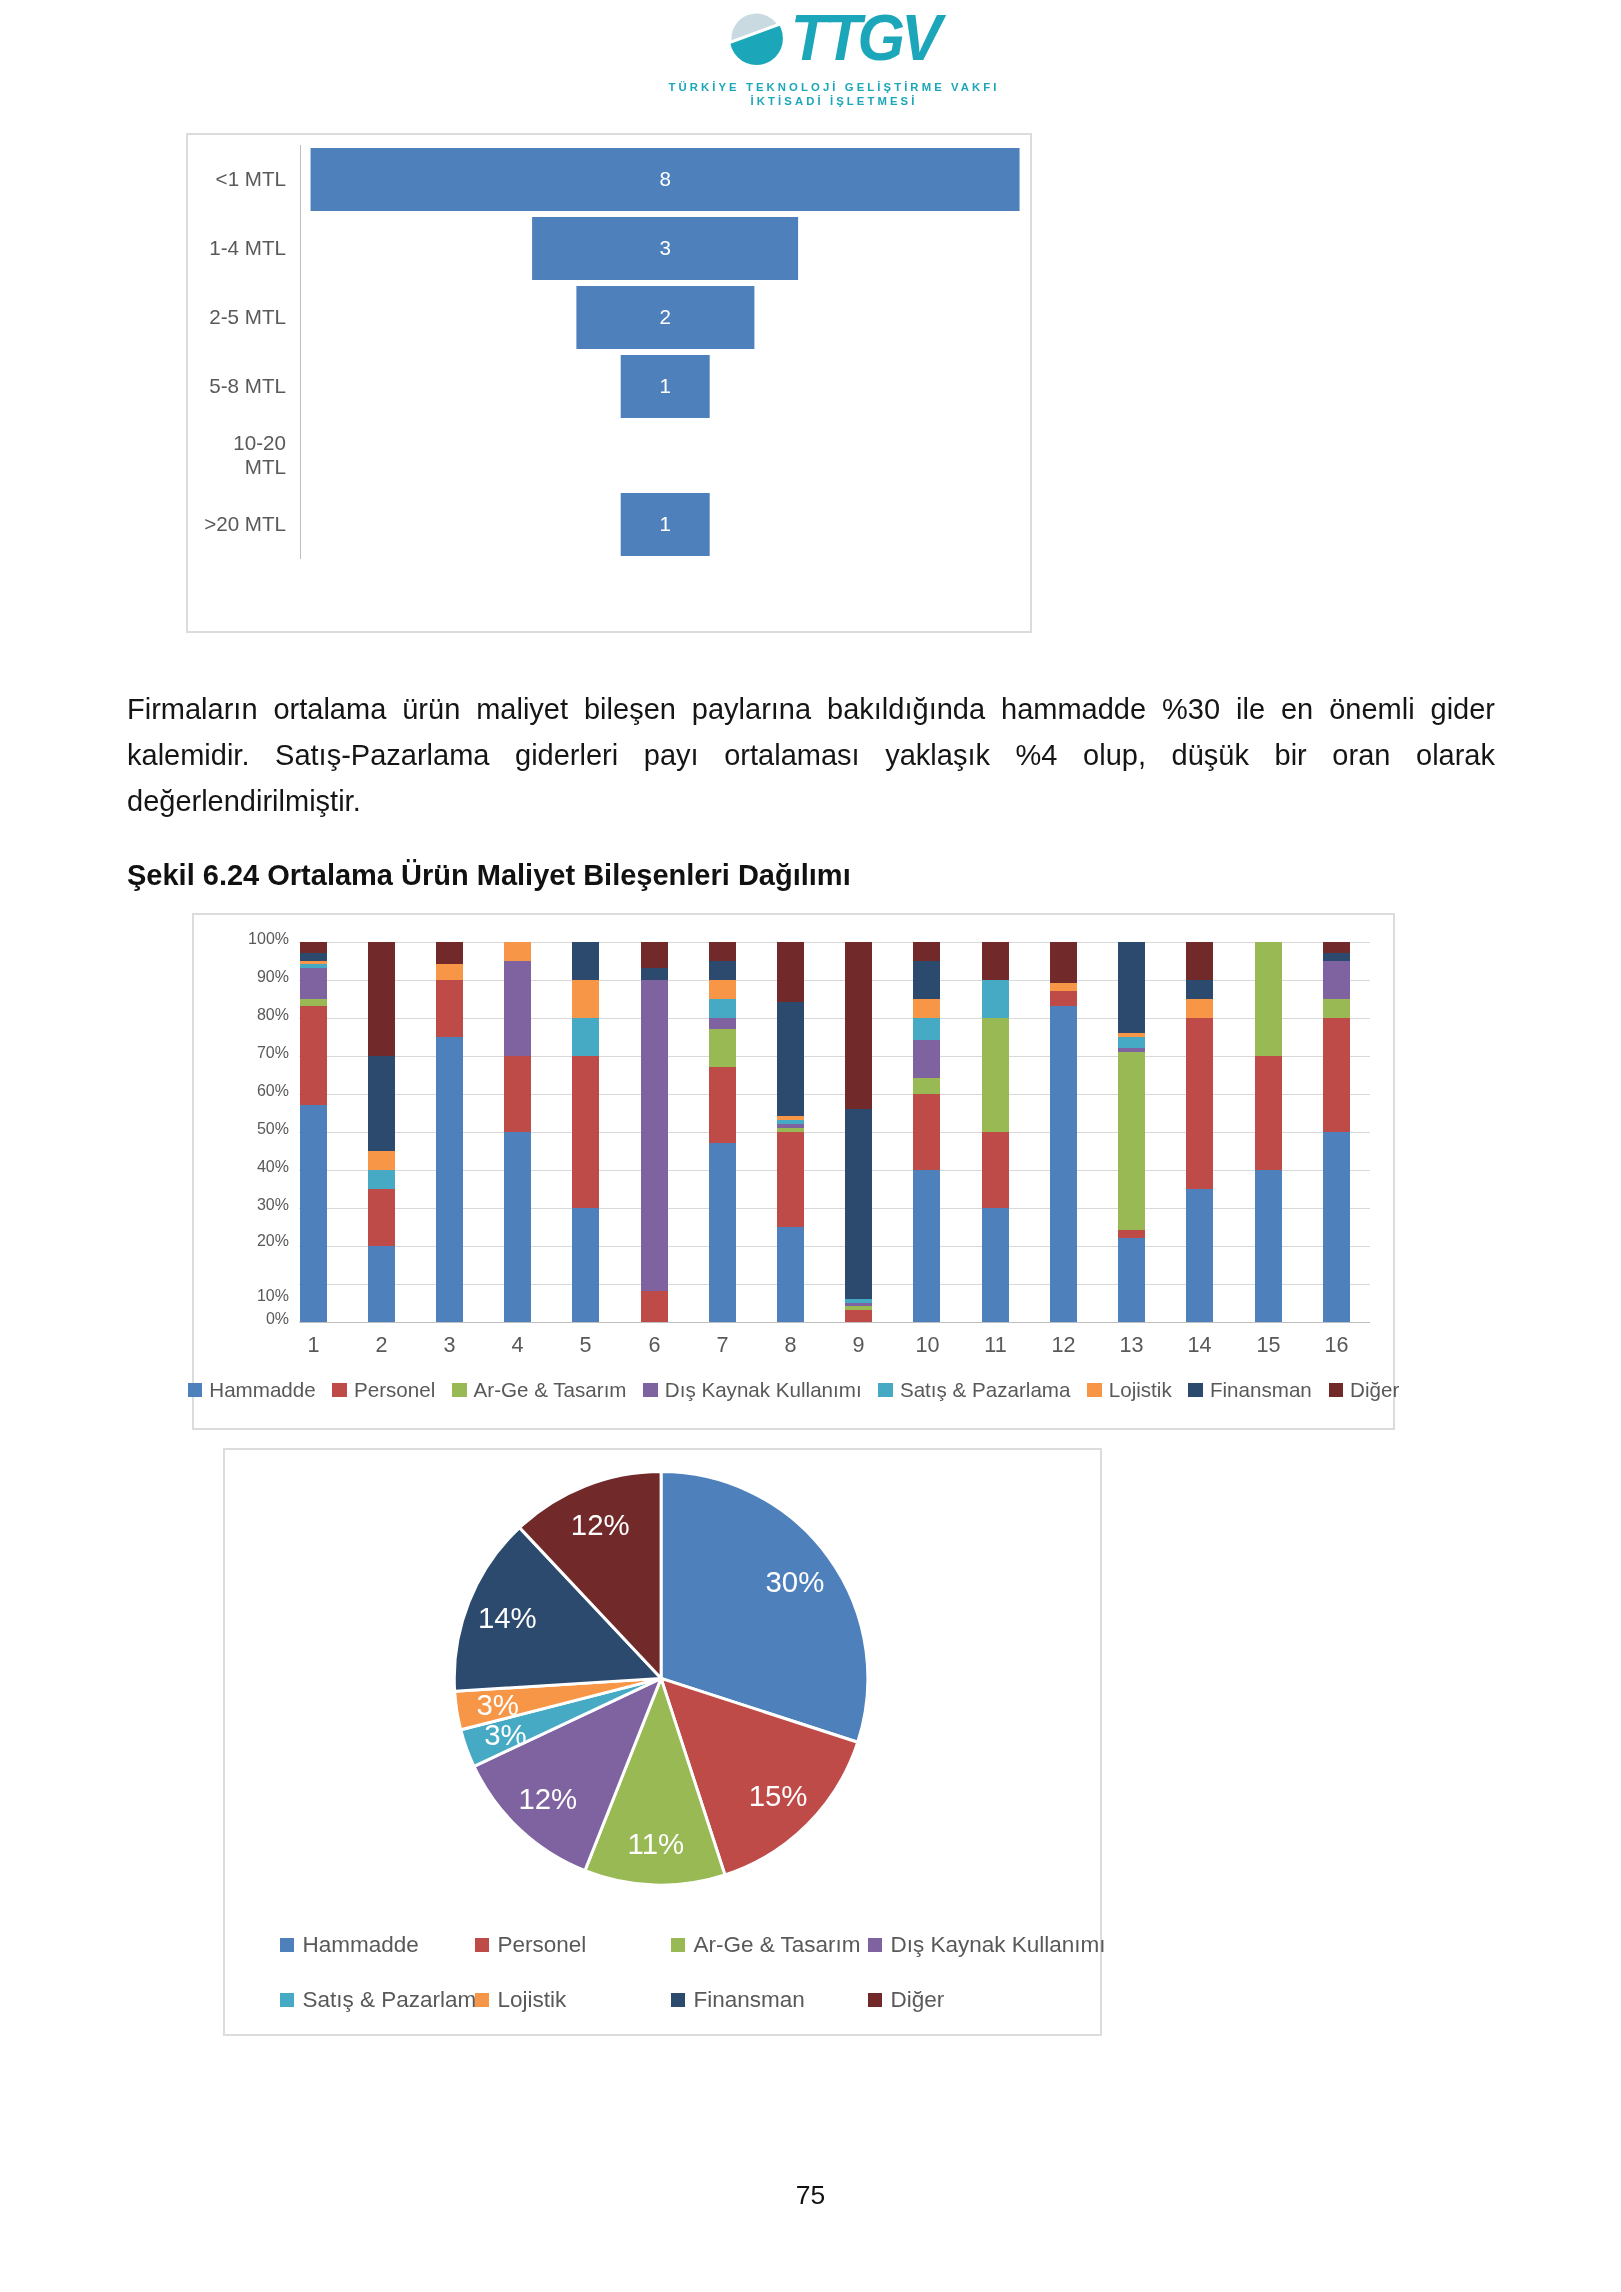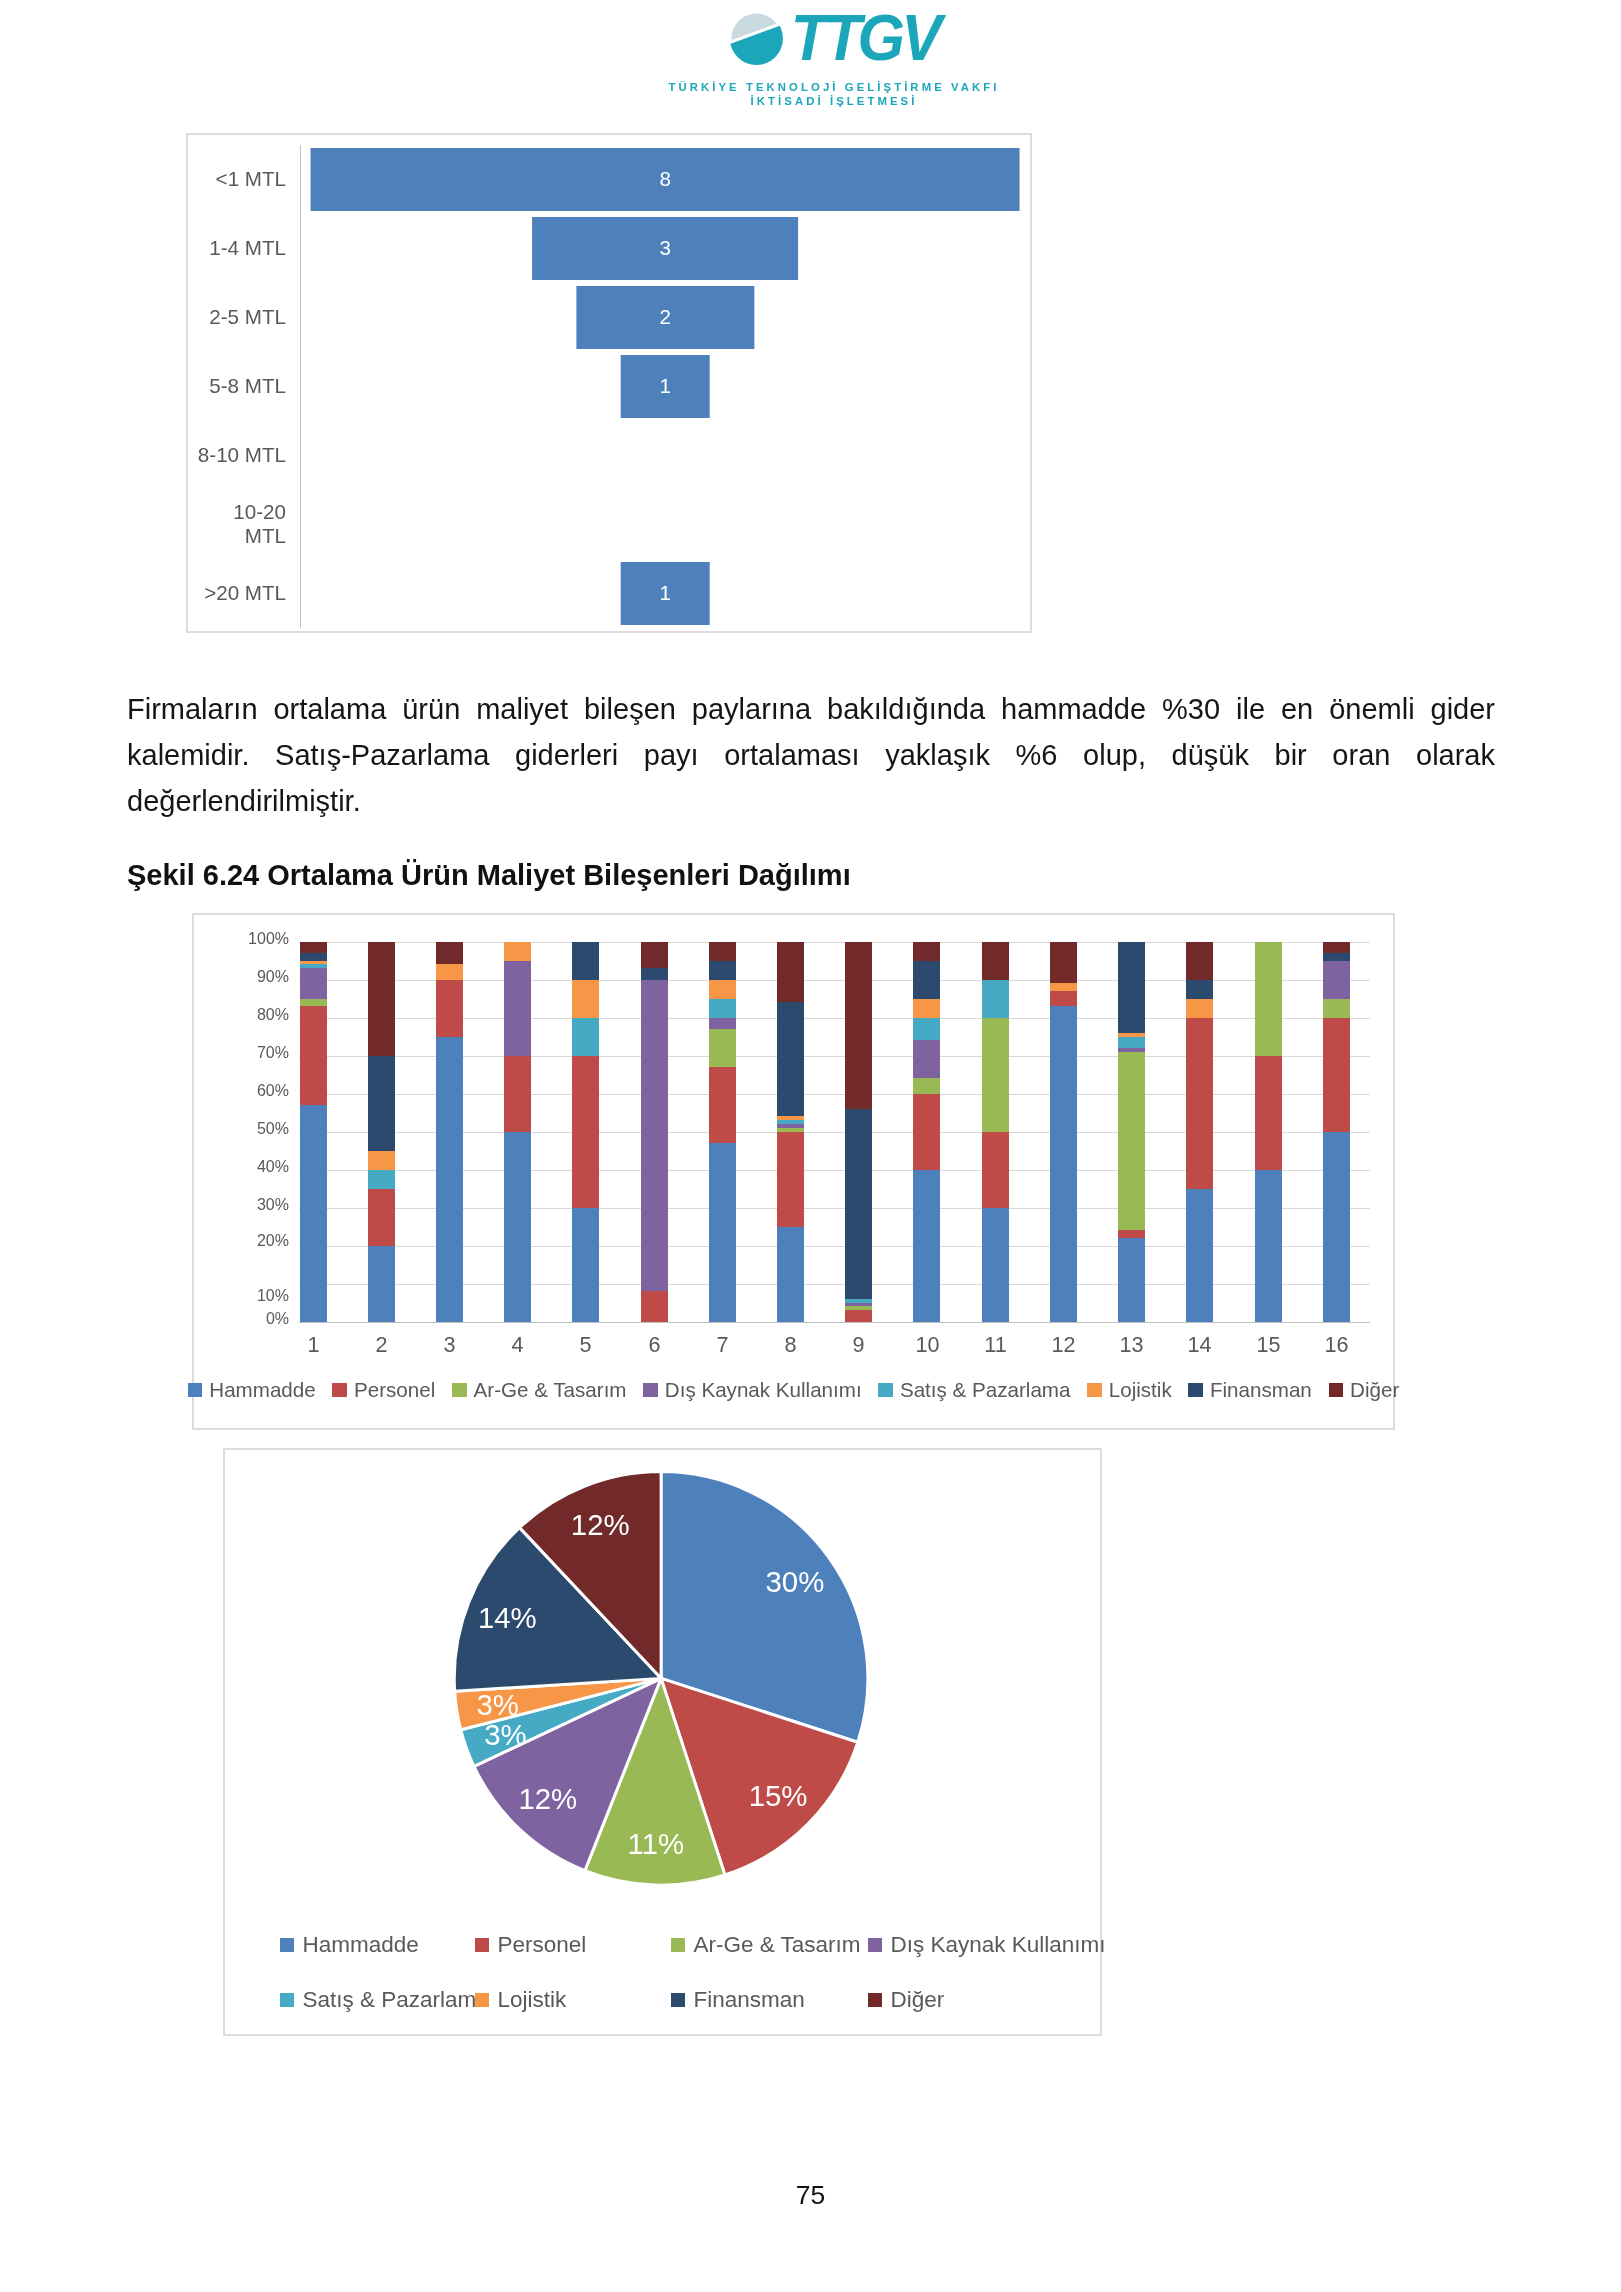--- a/index.html
+++ b/index.html
@@ -98,39 +98,35 @@
         </div>
         <div class="f-row">
           <span class="f-label">5-8 MTL</span>
           <div class="f-plot">
             <div class="f-bar" style="width: 12.15%; background: rgb(78, 128, 188);">
               <span style="color: rgb(255, 255, 255);">1</span>
             </div>
           </div>
         </div>
         <div class="f-row">
-          <span class="f-label">8-10 MTL</span>
-          <div class="f-plot"></div>
-        </div>
-        <div class="f-row">
           <span class="f-label">10-20 MTL</span>
           <div class="f-plot"></div>
         </div>
         <div class="f-row">
           <span class="f-label">&gt;20 MTL</span>
           <div class="f-plot">
             <div class="f-bar" style="width: 12.15%; background: rgb(78, 128, 188);">
               <span style="color: rgb(255, 255, 255);">1</span>
             </div>
           </div>
         </div>
       </div>
   </section>
 
-  <p id="paragraph">Firmaların ortalama ürün maliyet bileşen paylarına bakıldığında hammadde %30 ile en önemli gider kalemidir. Satış-Pazarlama giderleri payı ortalaması yaklaşık %6 olup, düşük bir oran olarak değerlendirilmiştir.</p>
+  <p id="paragraph">Firmaların ortalama ürün maliyet bileşen paylarına bakıldığında hammadde %30 ile en önemli gider kalemidir. Satış-Pazarlama giderleri payı ortalaması yaklaşık %4 olup, düşük bir oran olarak değerlendirilmiştir.</p>
 
   <h3 id="caption">Şekil 6.24 Ortalama Ürün Maliyet Bileşenleri Dağılımı</h3>
 
   <section id="chart2" class="chartbox">
     <div>
         <div class="ylab" style="top: 395px;">0%</div>
         <div class="ylab" style="top: 372px;">10%</div>
         <div class="ylab" style="top: 317px;">20%</div>
         <div class="ylab" style="top: 281px;">30%</div>
         <div class="ylab" style="top: 243px;">40%</div>

